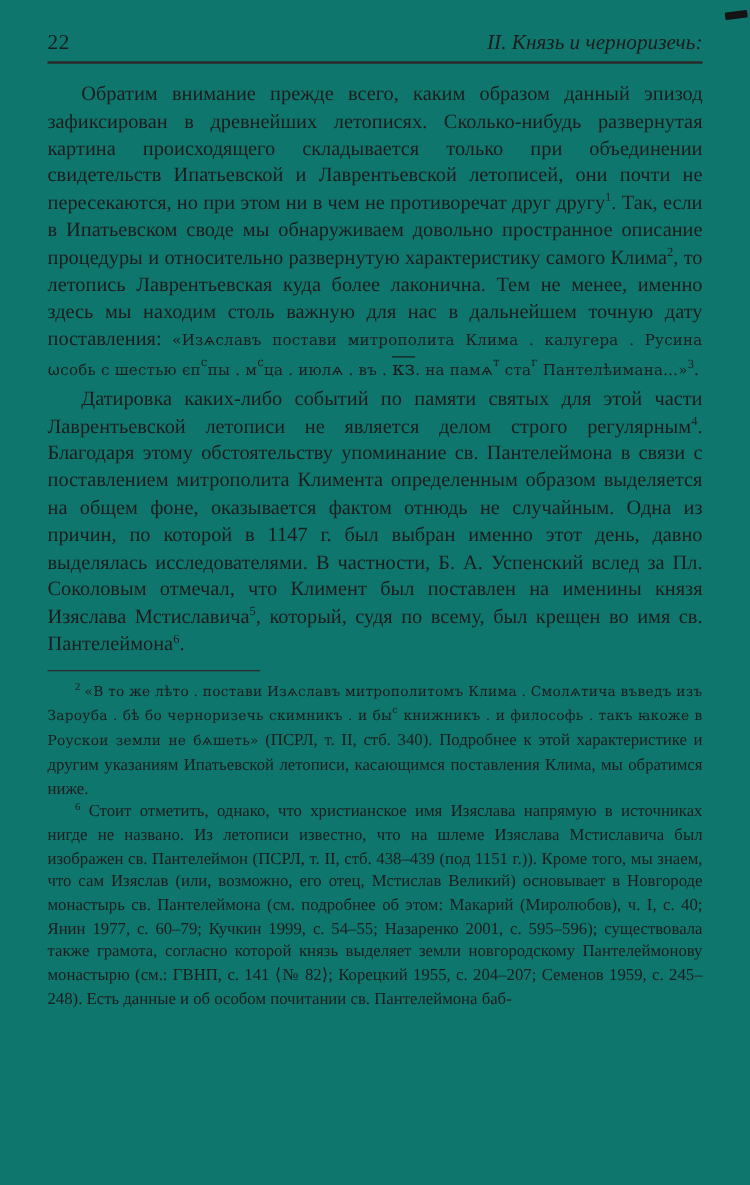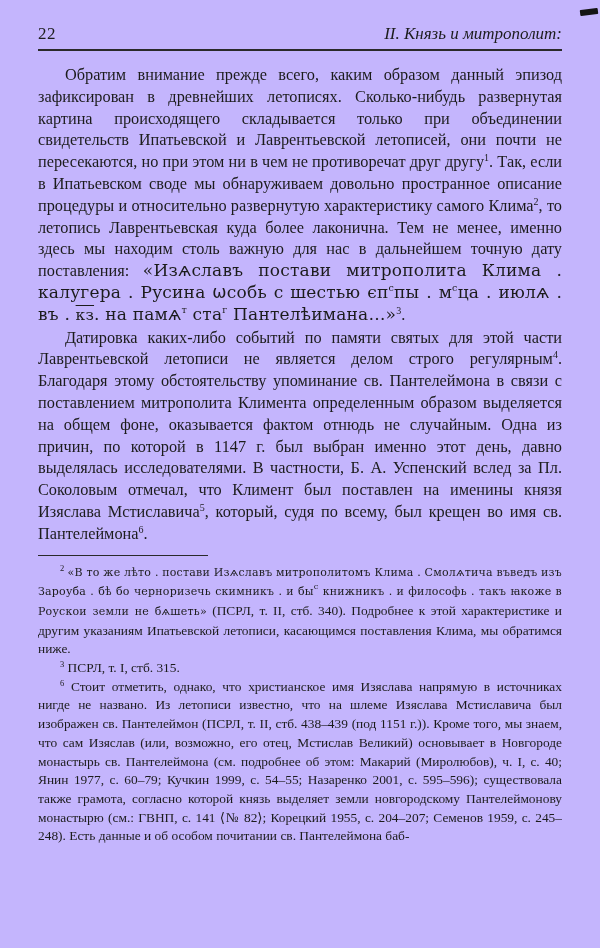--- a/index.html
+++ b/index.html
@@ -1,20 +1,20 @@
 <!DOCTYPE html>
 <html lang="ru"><head>
 <meta charset="utf-8">
 <style>
   html,body{margin:0;padding:0;background:#e8e6e1;}
   .page{
     position:relative;
     width:600px;height:948px;
     margin:0 auto;
-    background:#c4b5fd;
+    background:#0f766e;
     color:#1c1c1c;
     box-sizing:border-box;
     padding:24px 38px 0 38px;
     overflow:hidden;
     font-family:"Liberation Serif","DejaVu Serif",serif;
   }
   .header{
     display:flex;justify-content:space-between;align-items:baseline;
     border-bottom:2px solid #2a2a2a;
     padding-bottom:5px;
@@ -27,21 +27,21 @@
     font-size:16.3px;line-height:21.8px;
     text-align:justify;
   }
   .para{margin:0;text-indent:27px;}
   .seg-normal{}
   .seg-sup{font-size:10px;vertical-align:6px;line-height:0;}
   .seg-slav,.seg-slavsup,.seg-slavover{
     font-family:"DejaVu Serif","DejaVu Sans",serif;
     letter-spacing:.2px;
   }
-  .seg-slav{font-size:17px;}
+  .seg-slav{font-size:12px;}
   .seg-slavsup{font-size:9.5px;vertical-align:7px;line-height:0;}
   .seg-slavover{font-size:15.4px;text-decoration:overline;}
   .fn-divider{
     width:170px;height:0;
     border-top:1.6px solid #2a2a2a;
     margin:10px 0 7px 0;
   }
   .footnotes{
     font-size:13.4px;line-height:18.7px;
     text-align:justify;
@@ -57,28 +57,27 @@
   }
 </style>
 </head>
 <body>
 
 <div class="page">
   <div class="ink-mark"></div>
 
   <div class="header">
     <span class="pagenum">22</span>
-    <span class="running">II. Князь и митрополит:</span>
+    <span class="running">II. Князь и черноризечь:</span>
   </div>
 
   <div class="main">
     <p class="para"><span class="seg-normal">Обратим внимание прежде всего, каким образом данный эпизод зафиксирован в древнейших летописях. Сколько-нибудь развернутая картина происходящего складывается только при объединении свидетельств Ипатьевской и Лаврентьевской летописей, они почти не пересекаются, но при этом ни в чем не противоречат друг другу</span><span class="seg-sup">1</span><span class="seg-normal">. Так, если в Ипатьевском своде мы обнаруживаем довольно пространное описание процедуры и относительно развернутую характеристику самого Клима</span><span class="seg-sup">2</span><span class="seg-normal">, то летопись Лаврентьевская куда более лаконична. Тем не менее, именно здесь мы находим столь важную для нас в дальнейшем точную дату поставления: </span><span class="seg-slav">«Изѧславъ постави митрополита Клима . калугера . Русина ѡсобь с шестью єп</span><span class="seg-slavsup">с</span><span class="seg-slav">пы . м</span><span class="seg-slavsup">с</span><span class="seg-slav">ца . июлѧ . въ . </span><span class="seg-slavover">кз</span><span class="seg-slav">. на памѧ</span><span class="seg-slavsup">т</span><span class="seg-slav"> ста</span><span class="seg-slavsup">г</span><span class="seg-slav"> Пантелѣимана…»</span><span class="seg-sup">3</span><span class="seg-normal">.</span></p>
     <p class="para"><span class="seg-normal">Датировка каких-либо событий по памяти святых для этой части Лаврентьевской летописи не является делом строго регулярным</span><span class="seg-sup">4</span><span class="seg-normal">. Благодаря этому обстоятельству упоминание св. Пантелеймона в связи с поставлением митрополита Климента определенным образом выделяется на общем фоне, оказывается фактом отнюдь не случайным. Одна из причин, по которой в 1147 г. был выбран именно этот день, давно выделялась исследователями. В частности, Б. А. Успенский вслед за Пл. Соколовым отмечал, что Климент был поставлен на именины князя Изяслава Мстиславича</span><span class="seg-sup">5</span><span class="seg-normal">, который, судя по всему, был крещен во имя св. Пантелеймона</span><span class="seg-sup">6</span><span class="seg-normal">.</span></p>
   </div>
 
   <div class="fn-divider"></div>
 
   <div class="footnotes">
     <p class="fn"><span class="seg-sup">2</span><span class="seg-normal"> </span><span class="seg-slav">«В то же лѣто . постави Изѧславъ митрополитомъ Клима . Смолѧтича въведъ изъ Зароуба . бѣ бо черноризечь скимникъ . и бы</span><span class="seg-slavsup">с</span><span class="seg-slav"> книжникъ . и философь . такъ ꙗкоже в Роускои земли не бѧшеть»</span><span class="seg-normal"> (ПСРЛ, т. II, стб. 340). Подробнее к этой характеристике и другим указаниям Ипатьевской летописи, касающимся поставления Клима, мы обратимся ниже.</span></p>
-    <p class="fn"><span class="seg-sup">3</span><span class="seg-normal"> ПСРЛ, т. I, стб. 315.</span></p>
     <p class="fn"><span class="seg-sup">6</span><span class="seg-normal"> Стоит отметить, однако, что христианское имя Изяслава напрямую в источниках нигде не названо. Из летописи известно, что на шлеме Изяслава Мстиславича был изображен св. Пантелеймон (ПСРЛ, т. II, стб. 438–439 (под 1151 г.)). Кроме того, мы знаем, что сам Изяслав (или, возможно, его отец, Мстислав Великий) основывает в Новгороде монастырь св. Пантелеймона (см. подробнее об этом: Макарий (Миролюбов), ч. I, с. 40; Янин 1977, с. 60–79; Кучкин 1999, с. 54–55; Назаренко 2001, с. 595–596); существовала также грамота, согласно которой князь выделяет земли новгородскому Пантелеймонову монастырю (см.: ГВНП, с. 141 ⟨№ 82⟩; Корецкий 1955, с. 204–207; Семенов 1959, с. 245–248). Есть данные и об особом почитании св. Пантелеймона баб-</span></p>
   </div>
 </div>
 
 </body></html>

